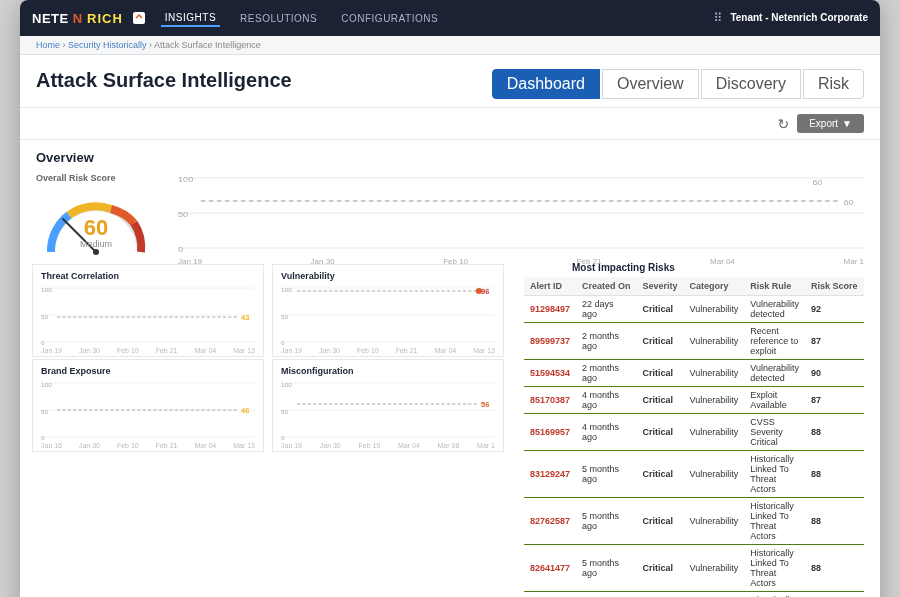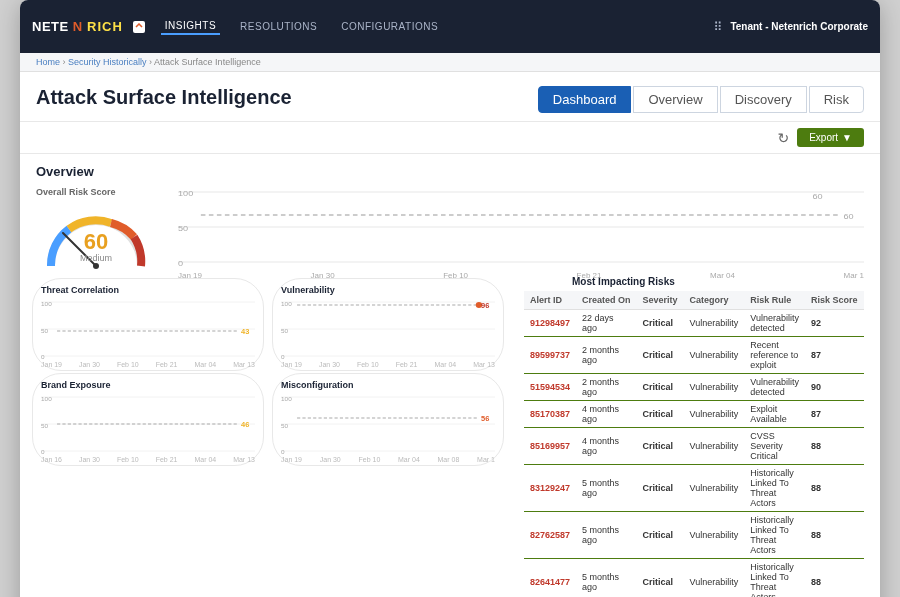--- a/index.html
+++ b/index.html
@@ -18,21 +18,21 @@
       border-radius: 8px;
       box-shadow: 0 4px 24px rgba(0,0,0,0.25);
       overflow: hidden;
     }
     
     .top-nav {
       background: #1a2233;
       display: flex;
       align-items: center;
       padding: 0 12px;
-      height: 53px;
+      height: 36px;
     }
     .logo {
       color: #fff;
       font-weight: 900;
       font-size: 14px;
       letter-spacing: 1px;
       margin-right: 16px;
       display: flex;
       align-items: center;
       gap: 4px;
@@ -100,21 +100,21 @@
       font-weight: 600;
       color: #1a2233;
     }
     .tab-bar {
       display: flex;
       align-items: center;
       gap: 2px;
     }
     .tab-btn {
       padding: 5px 14px;
-      font-size: 13px;
+      font-size: 16px;
       border: 1px solid #cdd5e0;
       background: #fff;
       cursor: pointer;
       color: #555;
       border-radius: 0;
     }
     .tab-btn:first-child { border-radius: 4px 0 0 4px; }
     .tab-btn:last-child { border-radius: 0 4px 4px 0; }
     .tab-btn.active {
       background: #1a5fb4;
@@ -131,21 +131,21 @@
       border-bottom: 1px solid #e8e8e8;
     }
     .refresh-btn {
       background: none;
       border: none;
       cursor: pointer;
       color: #666;
       font-size: 14px;
     }
     .export-btn {
-      background: #4d7c0f;
+      background: #737373;
       color: #fff;
       border: none;
       padding: 4px 12px;
       font-size: 10px;
       border-radius: 3px;
       cursor: pointer;
       display: flex;
       align-items: center;
       gap: 4px;
     }
@@ -280,21 +280,20 @@
       display: flex;
       padding: 0 8px;
       gap: 0;
     }
     .charts-left {
       width: 240px;
       flex-shrink: 0;
     }
     .charts-left .small-chart {
       margin: 2px 4px;
-      border-radius: 29px;
     }
     
     .mini-svg {
       width: 100%;
       height: 60px;
     }
   </style>
 </head>
 <body>
 

